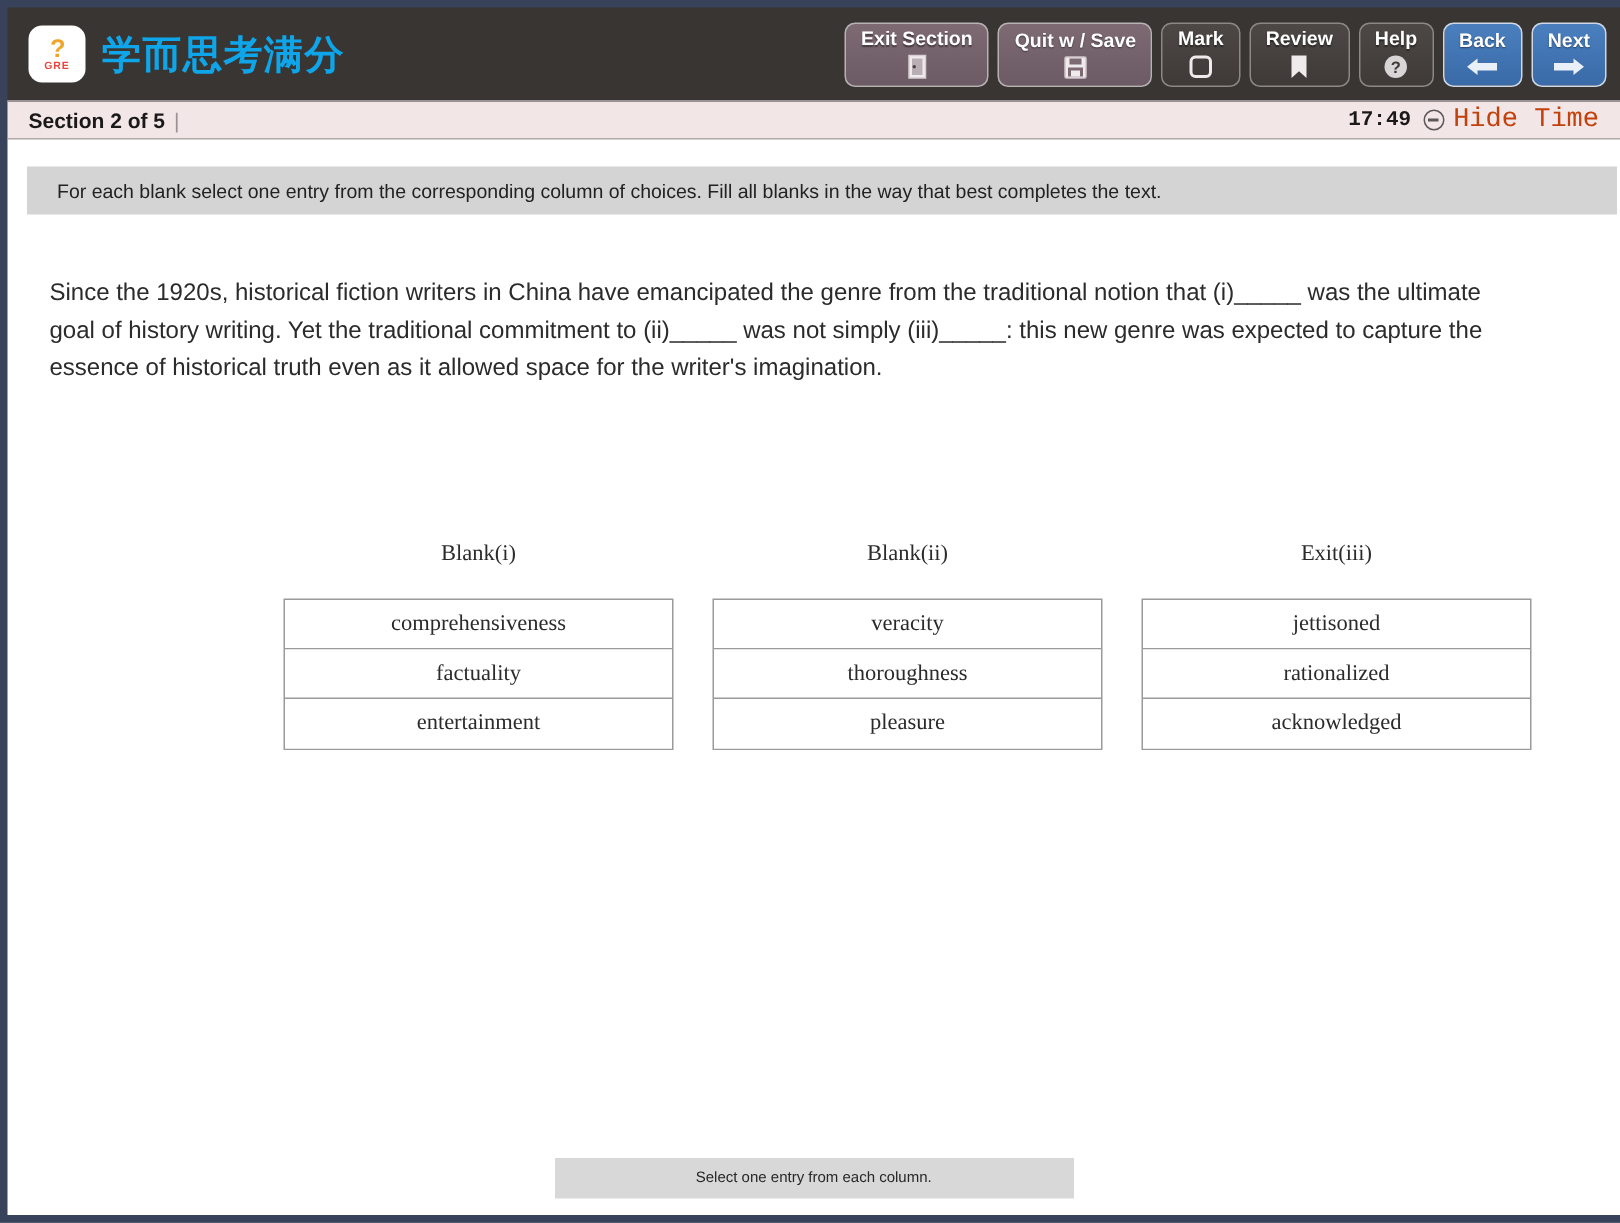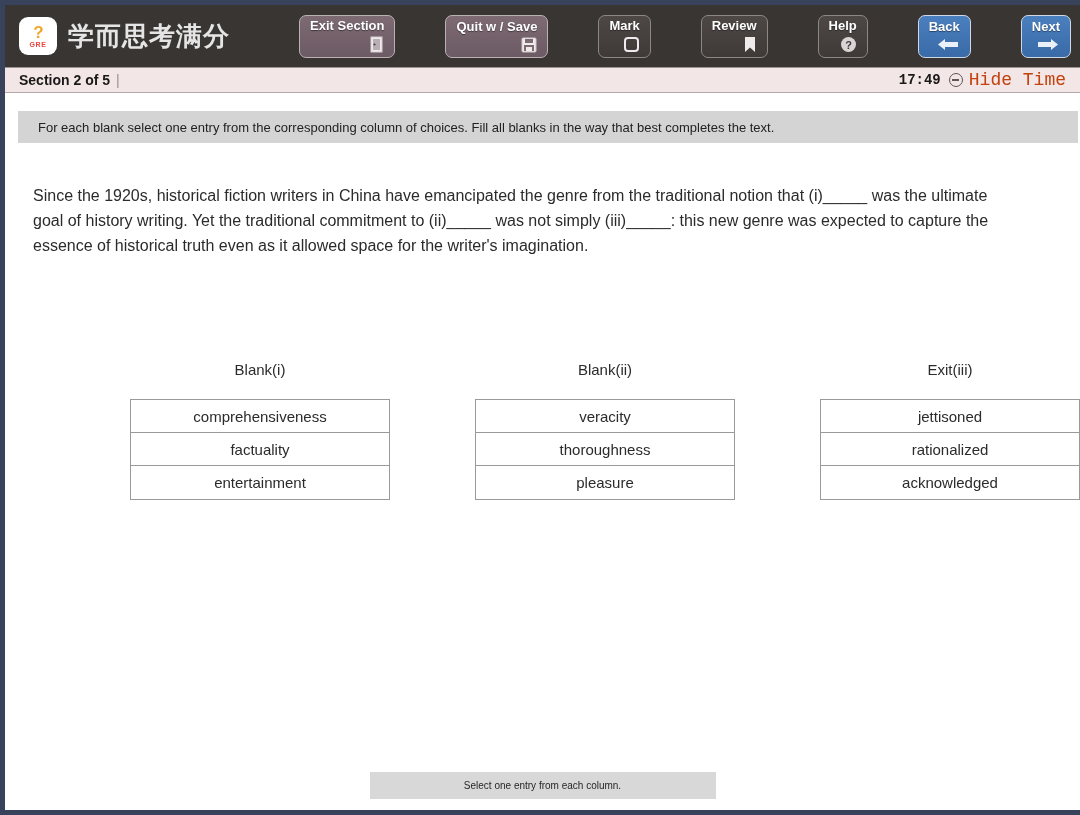--- a/index.html
+++ b/index.html
@@ -52,46 +52,45 @@
   .logo-q .s1 { color: #f0a62a; }
   .logo-gre {
     font-size: 7px;
     font-weight: bold;
     color: #e8463c;
     letter-spacing: 0.6px;
     line-height: 8px;
     margin-top: 1px;
   }
   .brand-title {
-    color: #e5e5e5;
+    color: #0ea5e9;
     font-size: 26px;
     font-weight: bold;
     letter-spacing: 1px;
     white-space: nowrap;
   }
   .tool-buttons {
     margin-left: auto;
     display: flex;
     align-items: center;
     gap: 6px;
     padding-right: 9px;
   }
   .tbtn {
     height: 43px;
     border-radius: 7px;
     border: 1px solid #b9b2b4;
     display: flex;
     flex-direction: column;
-    align-items: flex-end;
+    align-items: center;
     justify-content: center;
     padding: 3px 10px 4px 10px;
     color: #ffffff;
     cursor: pointer;
     user-select: none;
-    margin-left: 44px;
   }
   .tbtn .lbl {
     font-size: 13px;
     font-weight: bold;
     line-height: 15px;
     text-shadow: 0 1px 1px rgba(0,0,0,.45);
     white-space: nowrap;
   }
   .tbtn .ico {
     margin-top: 3px;
@@ -178,23 +177,24 @@
     width: 980px;
     font-size: 16px;
     line-height: 25px;
     color: #2b2b2b;
   }
   .columns {
     position: absolute;
     left: 0; top: 268px;
     width: 1075px;
     display: flex;
-    justify-content: space-between;
+    justify-content: center;
     padding-left: 125px;
     gap: 26px;
+    font-family: Liberation Serif, serif;
   }
   .col { width: 260px; }
   .col-head {
     text-align: center;
     font-size: 15px;
     color: #2b2b2b;
     margin-bottom: 21px;
   }
   .choices {
     border: 1px solid #9a9a9a;

